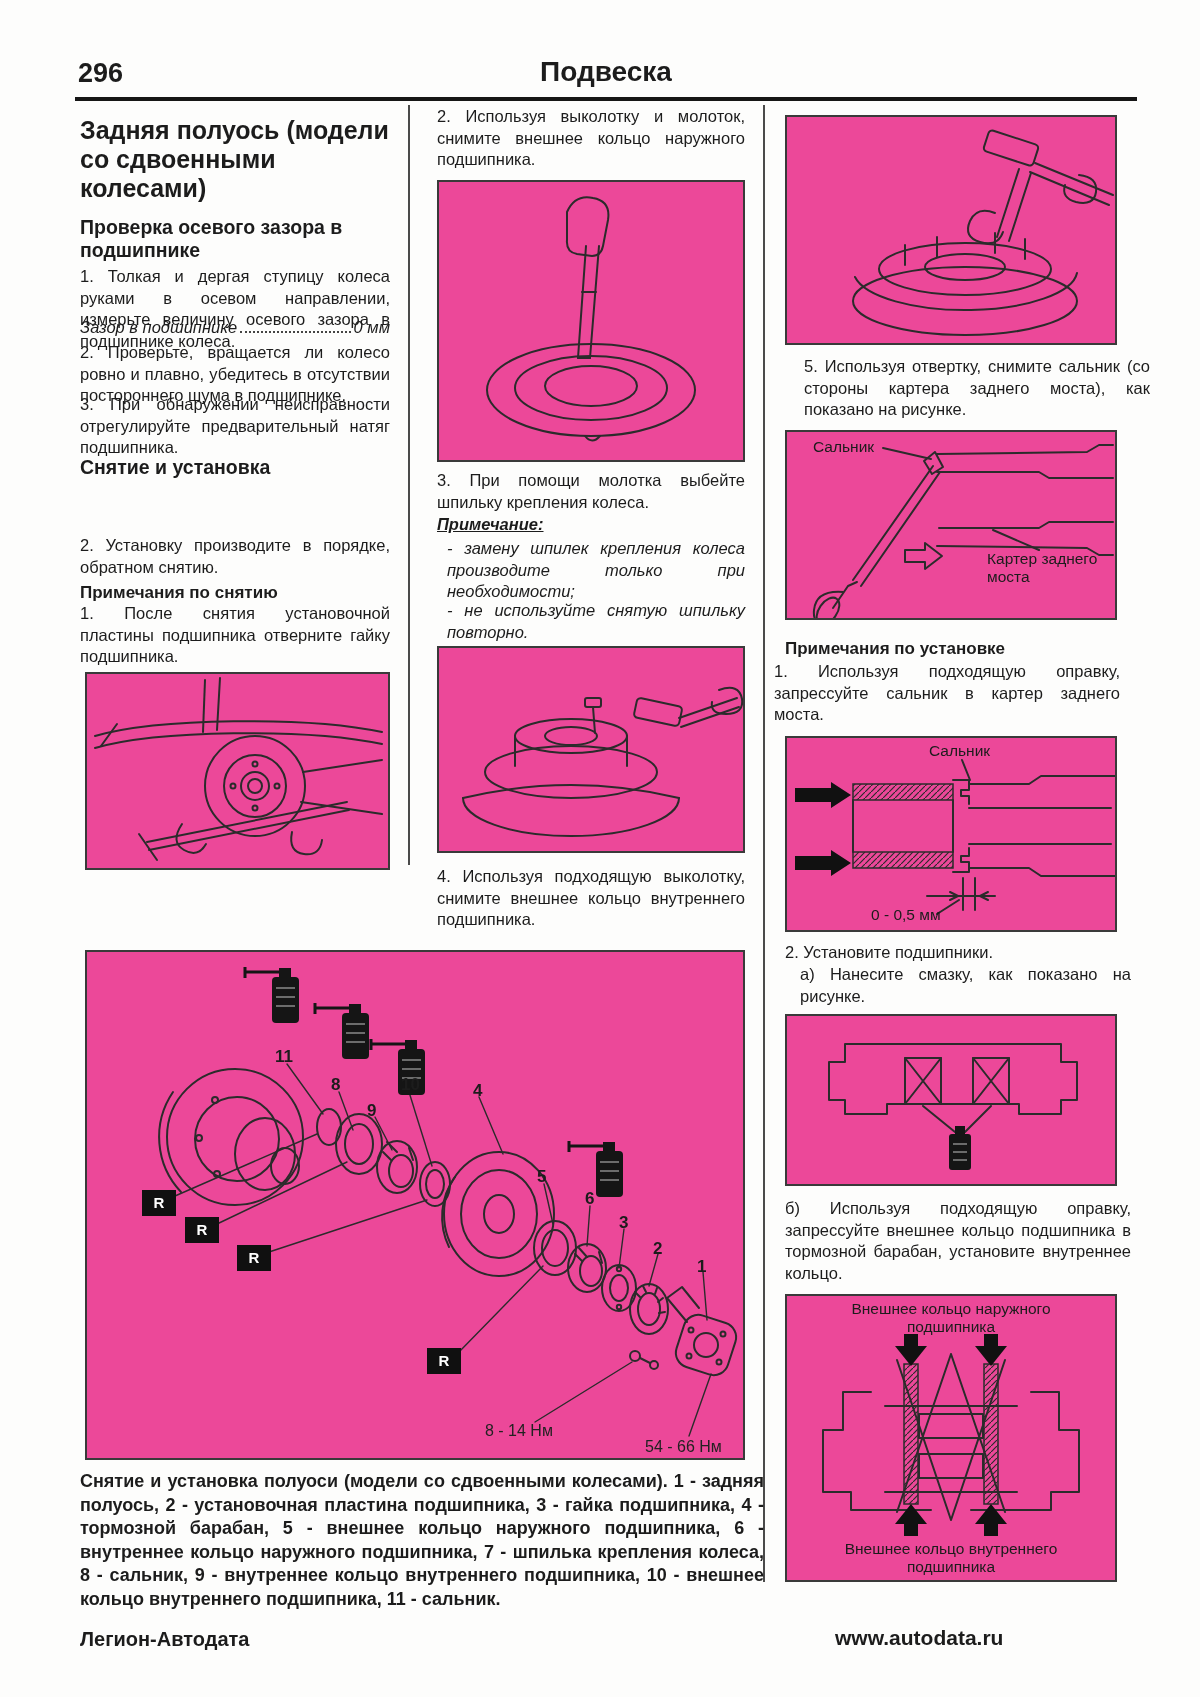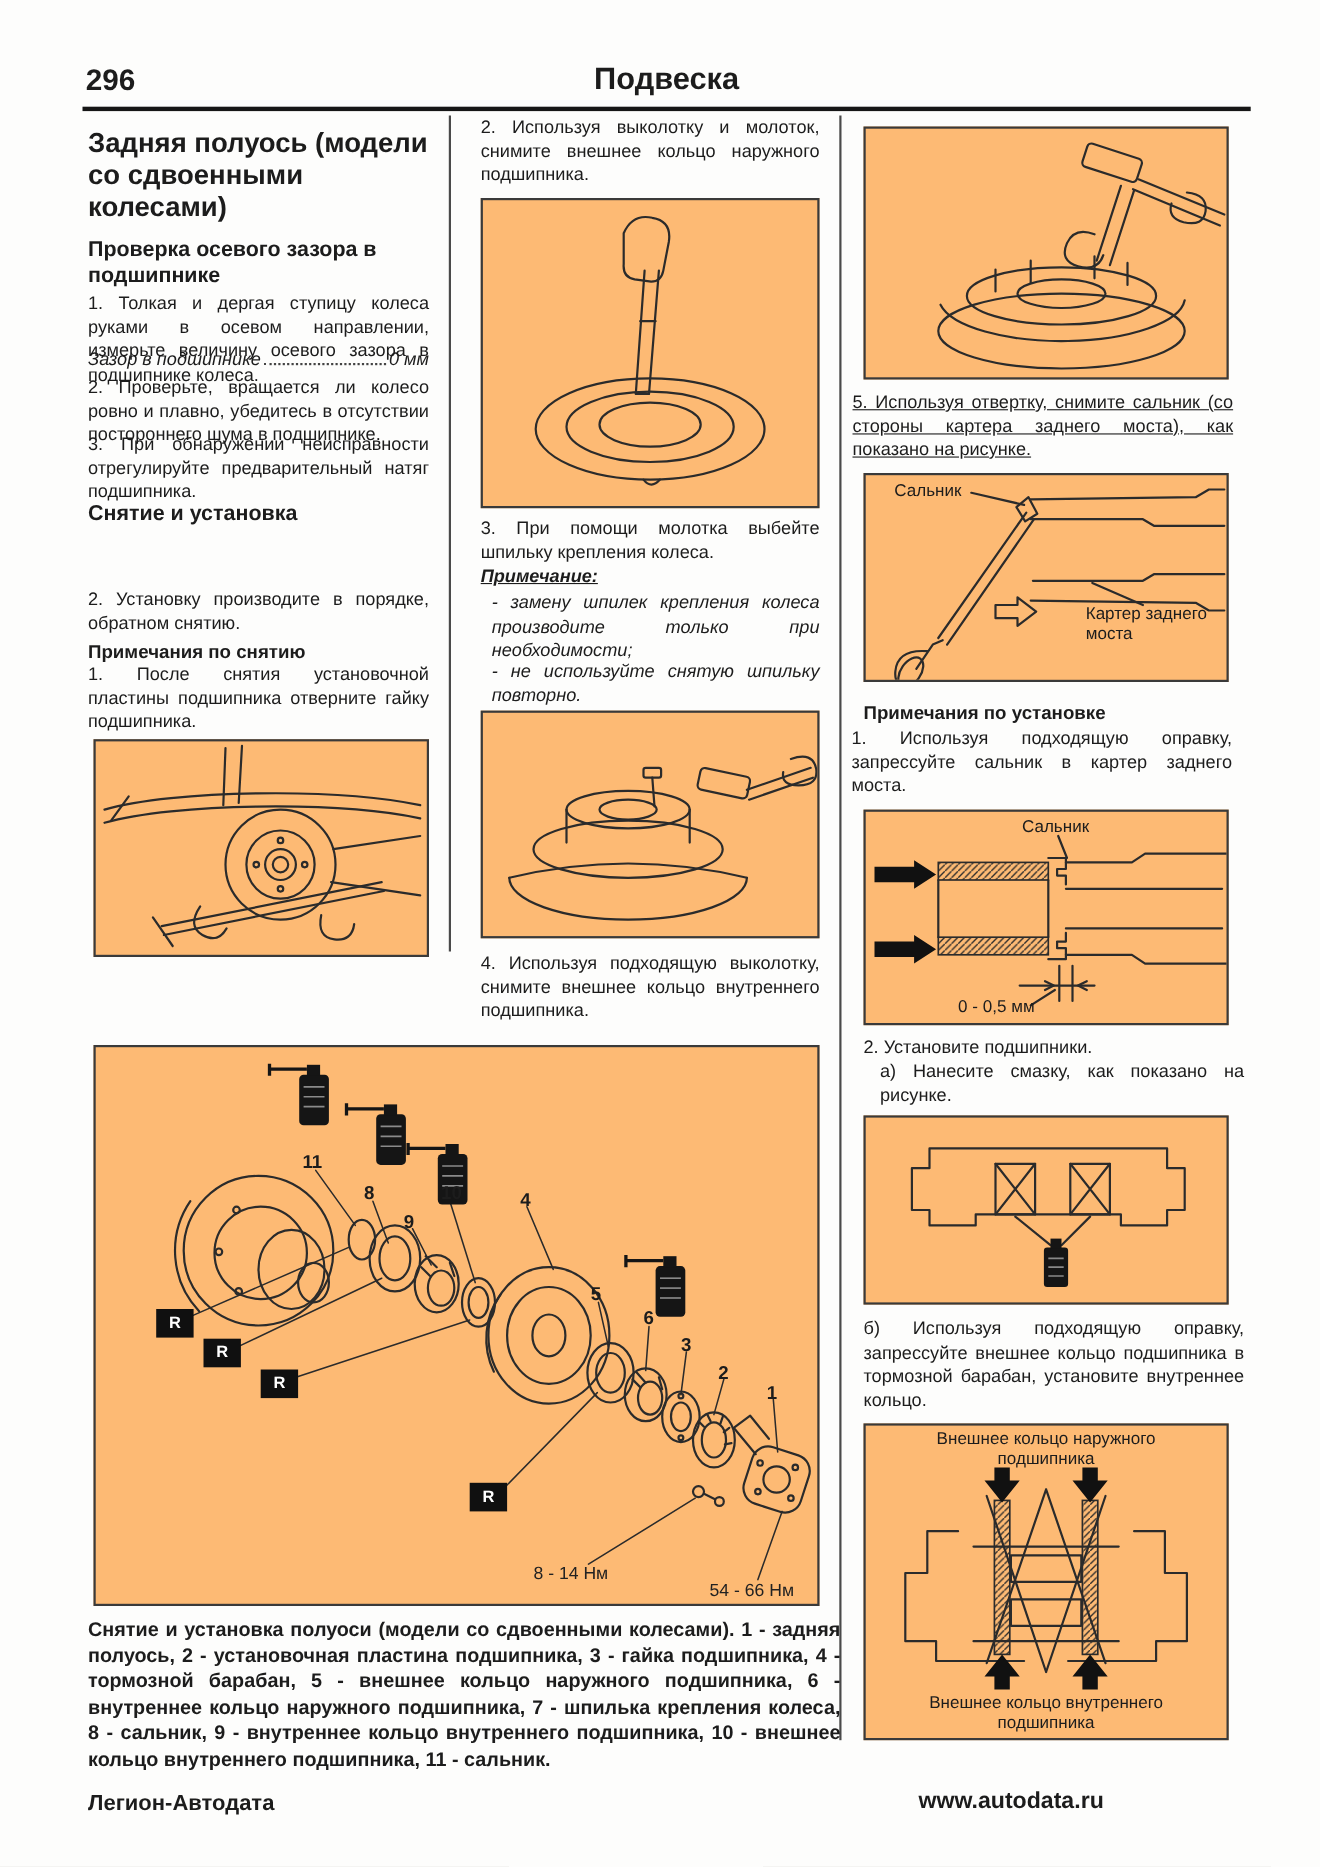--- a/index.html
+++ b/index.html
@@ -7,21 +7,21 @@
         font-family:"Liberation Sans",sans-serif;color:#1c1c1c;overflow:hidden;padding-left:28px;}
   .abs{position:absolute;}
   .t{font-size:16.5px;line-height:21.5px;text-align:justify;}
   .it{font-style:italic;}
   .b{font-weight:bold;}
   .h1{font-size:25px;font-weight:bold;line-height:29px;}
   .h2{font-size:19.5px;font-weight:bold;line-height:23px;}
   .h3{font-size:17px;font-weight:bold;line-height:21px;}
   .rule{background:#161616;}
   .vline{position:absolute;width:2px;background:#4a4a4a;}
-  .fig{position:absolute;border:2px solid #3a3a3a;background:#fdba74;box-sizing:border-box;}
+  .fig{position:absolute;border:2px solid #3a3a3a;background:#ec4899;box-sizing:border-box;}
   .fig svg{position:absolute;left:0;top:0;width:100%;height:100%;}
   .art{stroke:#2b2b2b;stroke-width:2;fill:none;stroke-linecap:round;stroke-linejoin:round;}
   .figlabel{position:absolute;font-size:15.5px;line-height:18px;}
   .num{position:absolute;font-weight:bold;font-size:17px;line-height:17px;}
   .rmark{position:absolute;width:34px;height:26px;background:#101010;color:#fff;font-weight:bold;
          text-align:center;line-height:26px;font-size:15px;}
   .torque{position:absolute;font-size:16px;color:#222;}
   .spec{display:flex;align-items:baseline;font-style:italic;font-size:16.5px;}
   .spec .fill{flex:1;border-bottom:2px dotted #444;margin:0 3px 3px 3px;height:1px;}
   .caption{font-size:18px;font-weight:bold;line-height:23.5px;text-align:justify;}
@@ -140,21 +140,21 @@
         <path d="M208,96 q-18,-7 -25,8 q-7,16 10,21 q18,5 23,-10"></path>
         <ellipse cx="178" cy="152" rx="86" ry="26"></ellipse>
         <ellipse cx="178" cy="150" rx="40" ry="13"></ellipse>
         <path d="M68,160 a112,40 0 0,0 222,-4"></path>
         <ellipse cx="178" cy="184" rx="112" ry="34"></ellipse>
         <path d="M118,128 l0,20 M150,120 l0,20 M238,122 l0,20 M208,116 l0,20"></path>
       </g>
     </svg>
   </div>
 
-  <div class="abs t" style="left:775px;top:356px;width:346px;text-decoration:underline;">5. Используя отвертку, снимите сальник (со стороны картера заднего моста), как показано на рисунке.</div>
+  <div class="abs t" style="left:804px;top:356px;width:346px;">5. Используя отвертку, снимите сальник (со стороны картера заднего моста), как показано на рисунке.</div>
 
   <div class="fig" style="left:785px;top:430px;width:332px;height:190px;">
     <svg viewBox="0 0 328 186">
       <g class="art">
         <path d="M150,22 L300,20 l12,-7 h14"></path>
         <path d="M150,40 L252,40 l10,6 h64"></path>
         <path d="M152,96 L252,96 l10,-6 h64"></path>
         <path d="M150,114 L300,116 l12,7 h14"></path>
         <path d="M148,20 l-11,9 l8,13 l11,-7 z"></path>
         <path d="M146,34 L66,148"></path>

